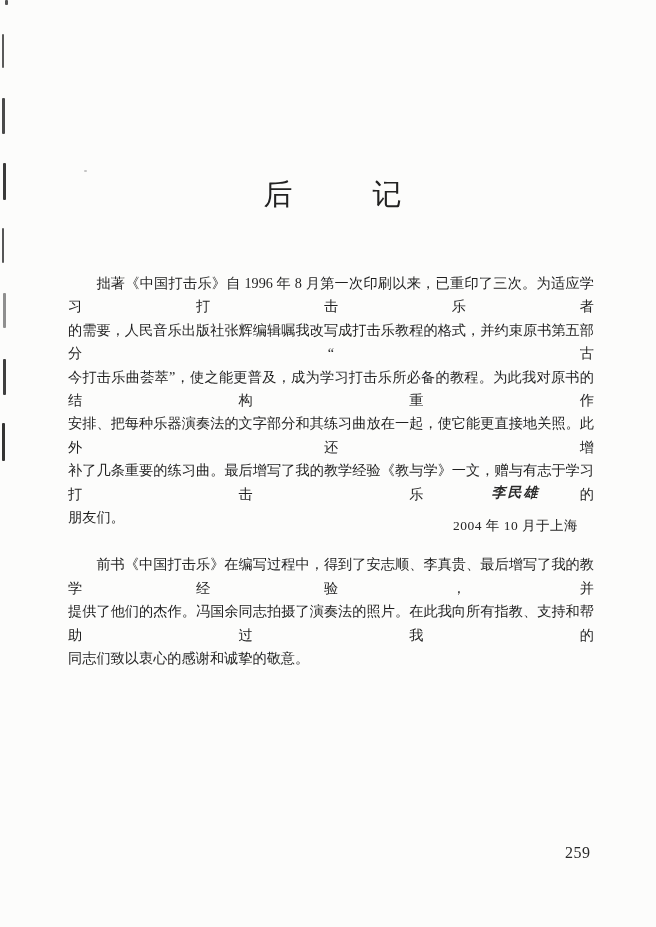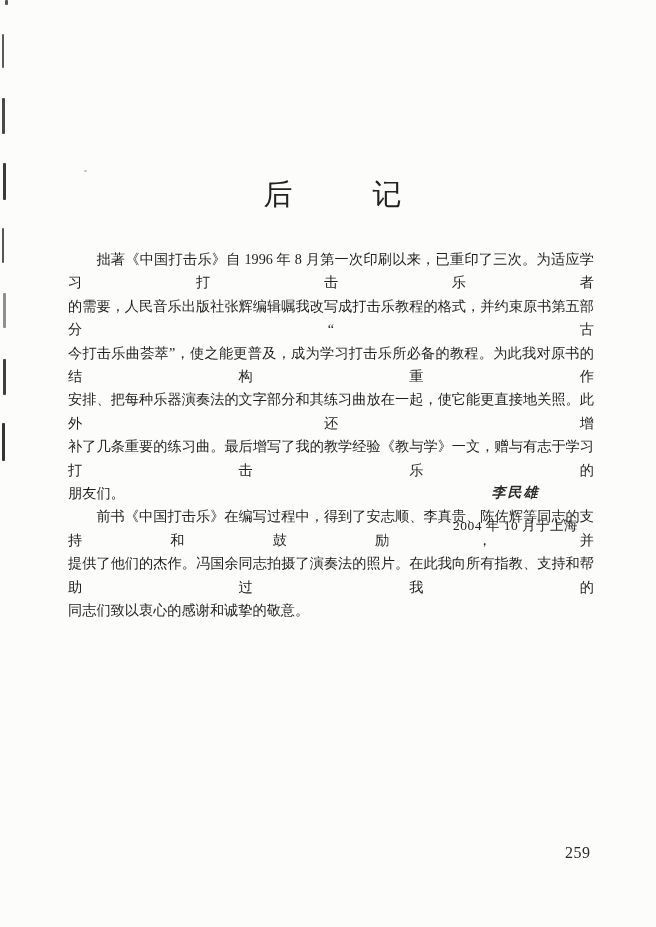--- a/index.html
+++ b/index.html
@@ -48,20 +48,21 @@
     text-align: justify;
     text-align-last: justify;
     -moz-text-align-last: justify;
   }
   .body-line.short {
     text-align-last: left;
     -moz-text-align-last: left;
   }
   .body-line.indent {
     text-indent: 2em;
+    margin-top: 24px;
   }
 
   
   .signature-block {
     position: absolute;
     top: 485px;
     right: 78px;
     text-align: center;
   }
   .signature-name {
@@ -129,21 +130,21 @@
   <div class="body-text">
     <div>
       <div class="body-line indent">拙著《中国打击乐》自 1996 年 8 月第一次印刷以来，已重印了三次。为适应学习打击乐者</div>
       <div class="body-line">的需要，人民音乐出版社张辉编辑嘱我改写成打击乐教程的格式，并约束原书第五部分“古</div>
       <div class="body-line">今打击乐曲荟萃”，使之能更普及，成为学习打击乐所必备的教程。为此我对原书的结构重作</div>
       <div class="body-line">安排、把每种乐器演奏法的文字部分和其练习曲放在一起，使它能更直接地关照。此外还增</div>
       <div class="body-line">补了几条重要的练习曲。最后增写了我的教学经验《教与学》一文，赠与有志于学习打击乐的</div>
       <div class="body-line short">朋友们。</div>
     </div>
     <div>
-      <div class="body-line indent">前书《中国打击乐》在编写过程中，得到了安志顺、李真贵、陈佐辉等同志的支持和鼓励，并</div>
+      <div class="body-line indent">前书《中国打击乐》在编写过程中，得到了安志顺、李真贵、最后增写了我的教学经验，并</div>
       <div class="body-line">提供了他们的杰作。冯国余同志拍摄了演奏法的照片。在此我向所有指教、支持和帮助过我的</div>
       <div class="body-line short">同志们致以衷心的感谢和诚挚的敬意。</div>
     </div>
   </div>
 
   <div class="signature-block">
     <div class="signature-name">李民雄</div>
     <div class="signature-date">2004 年 10 月于上海</div>
   </div>
 

